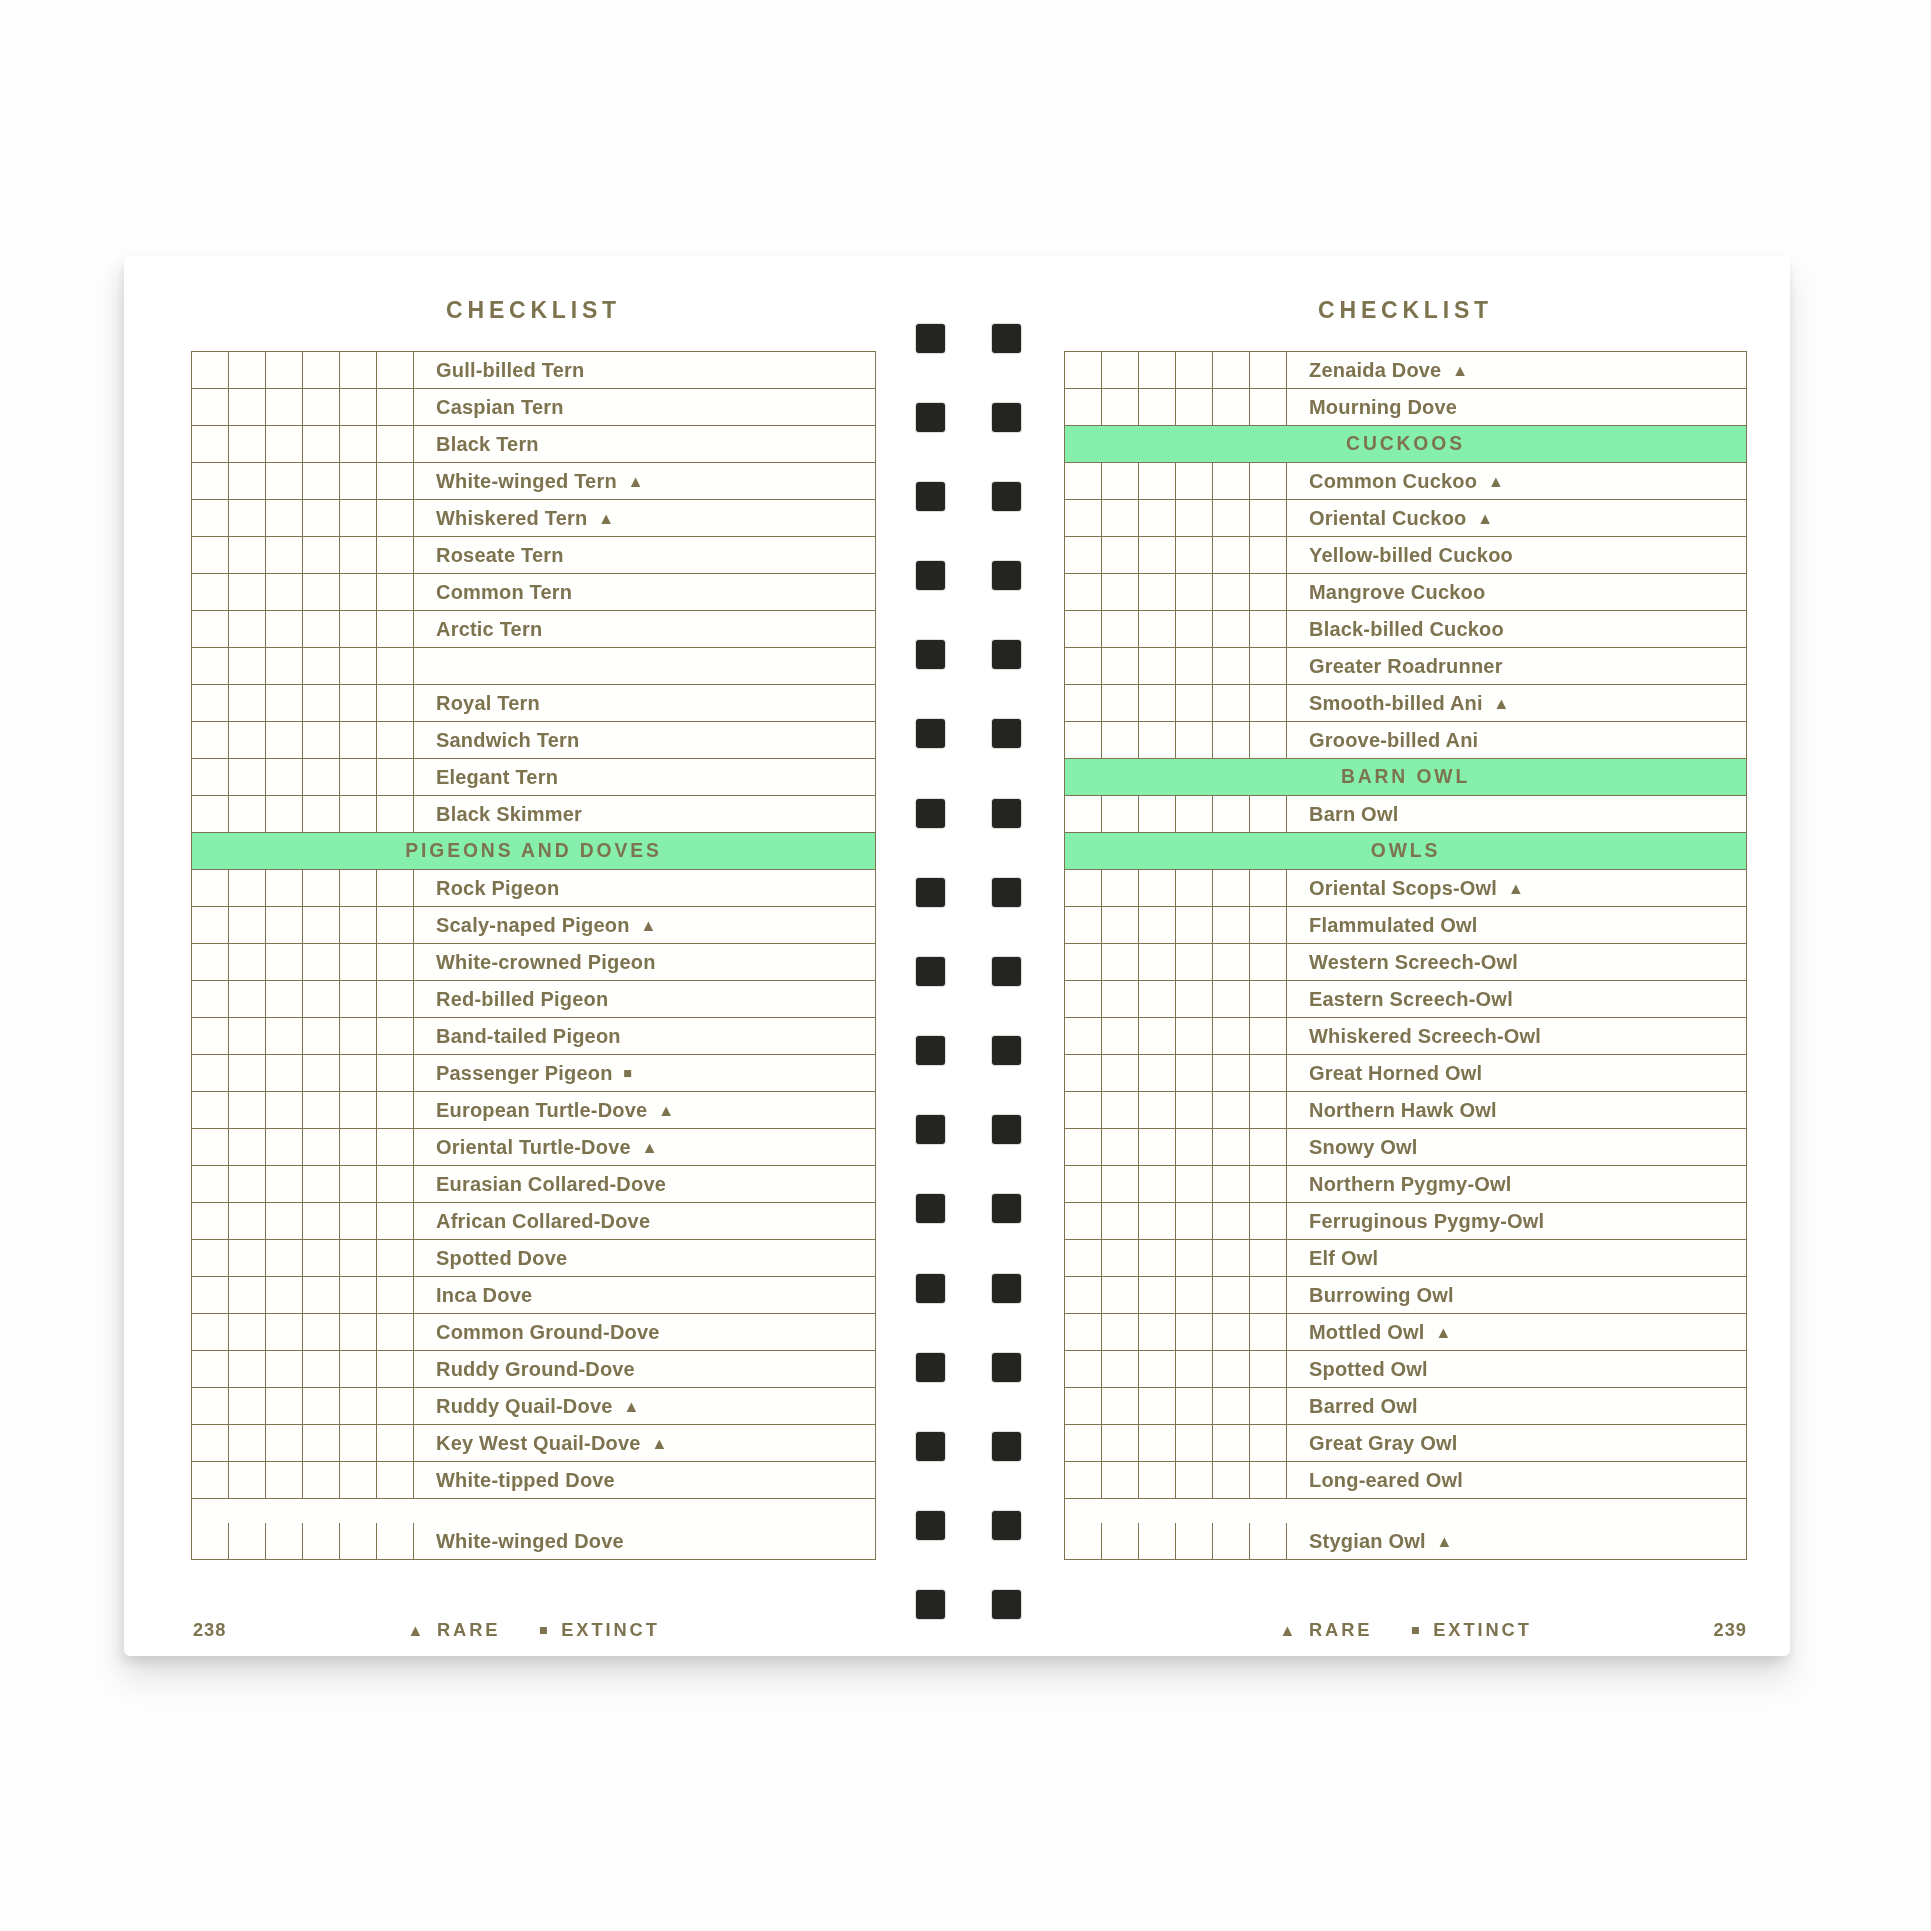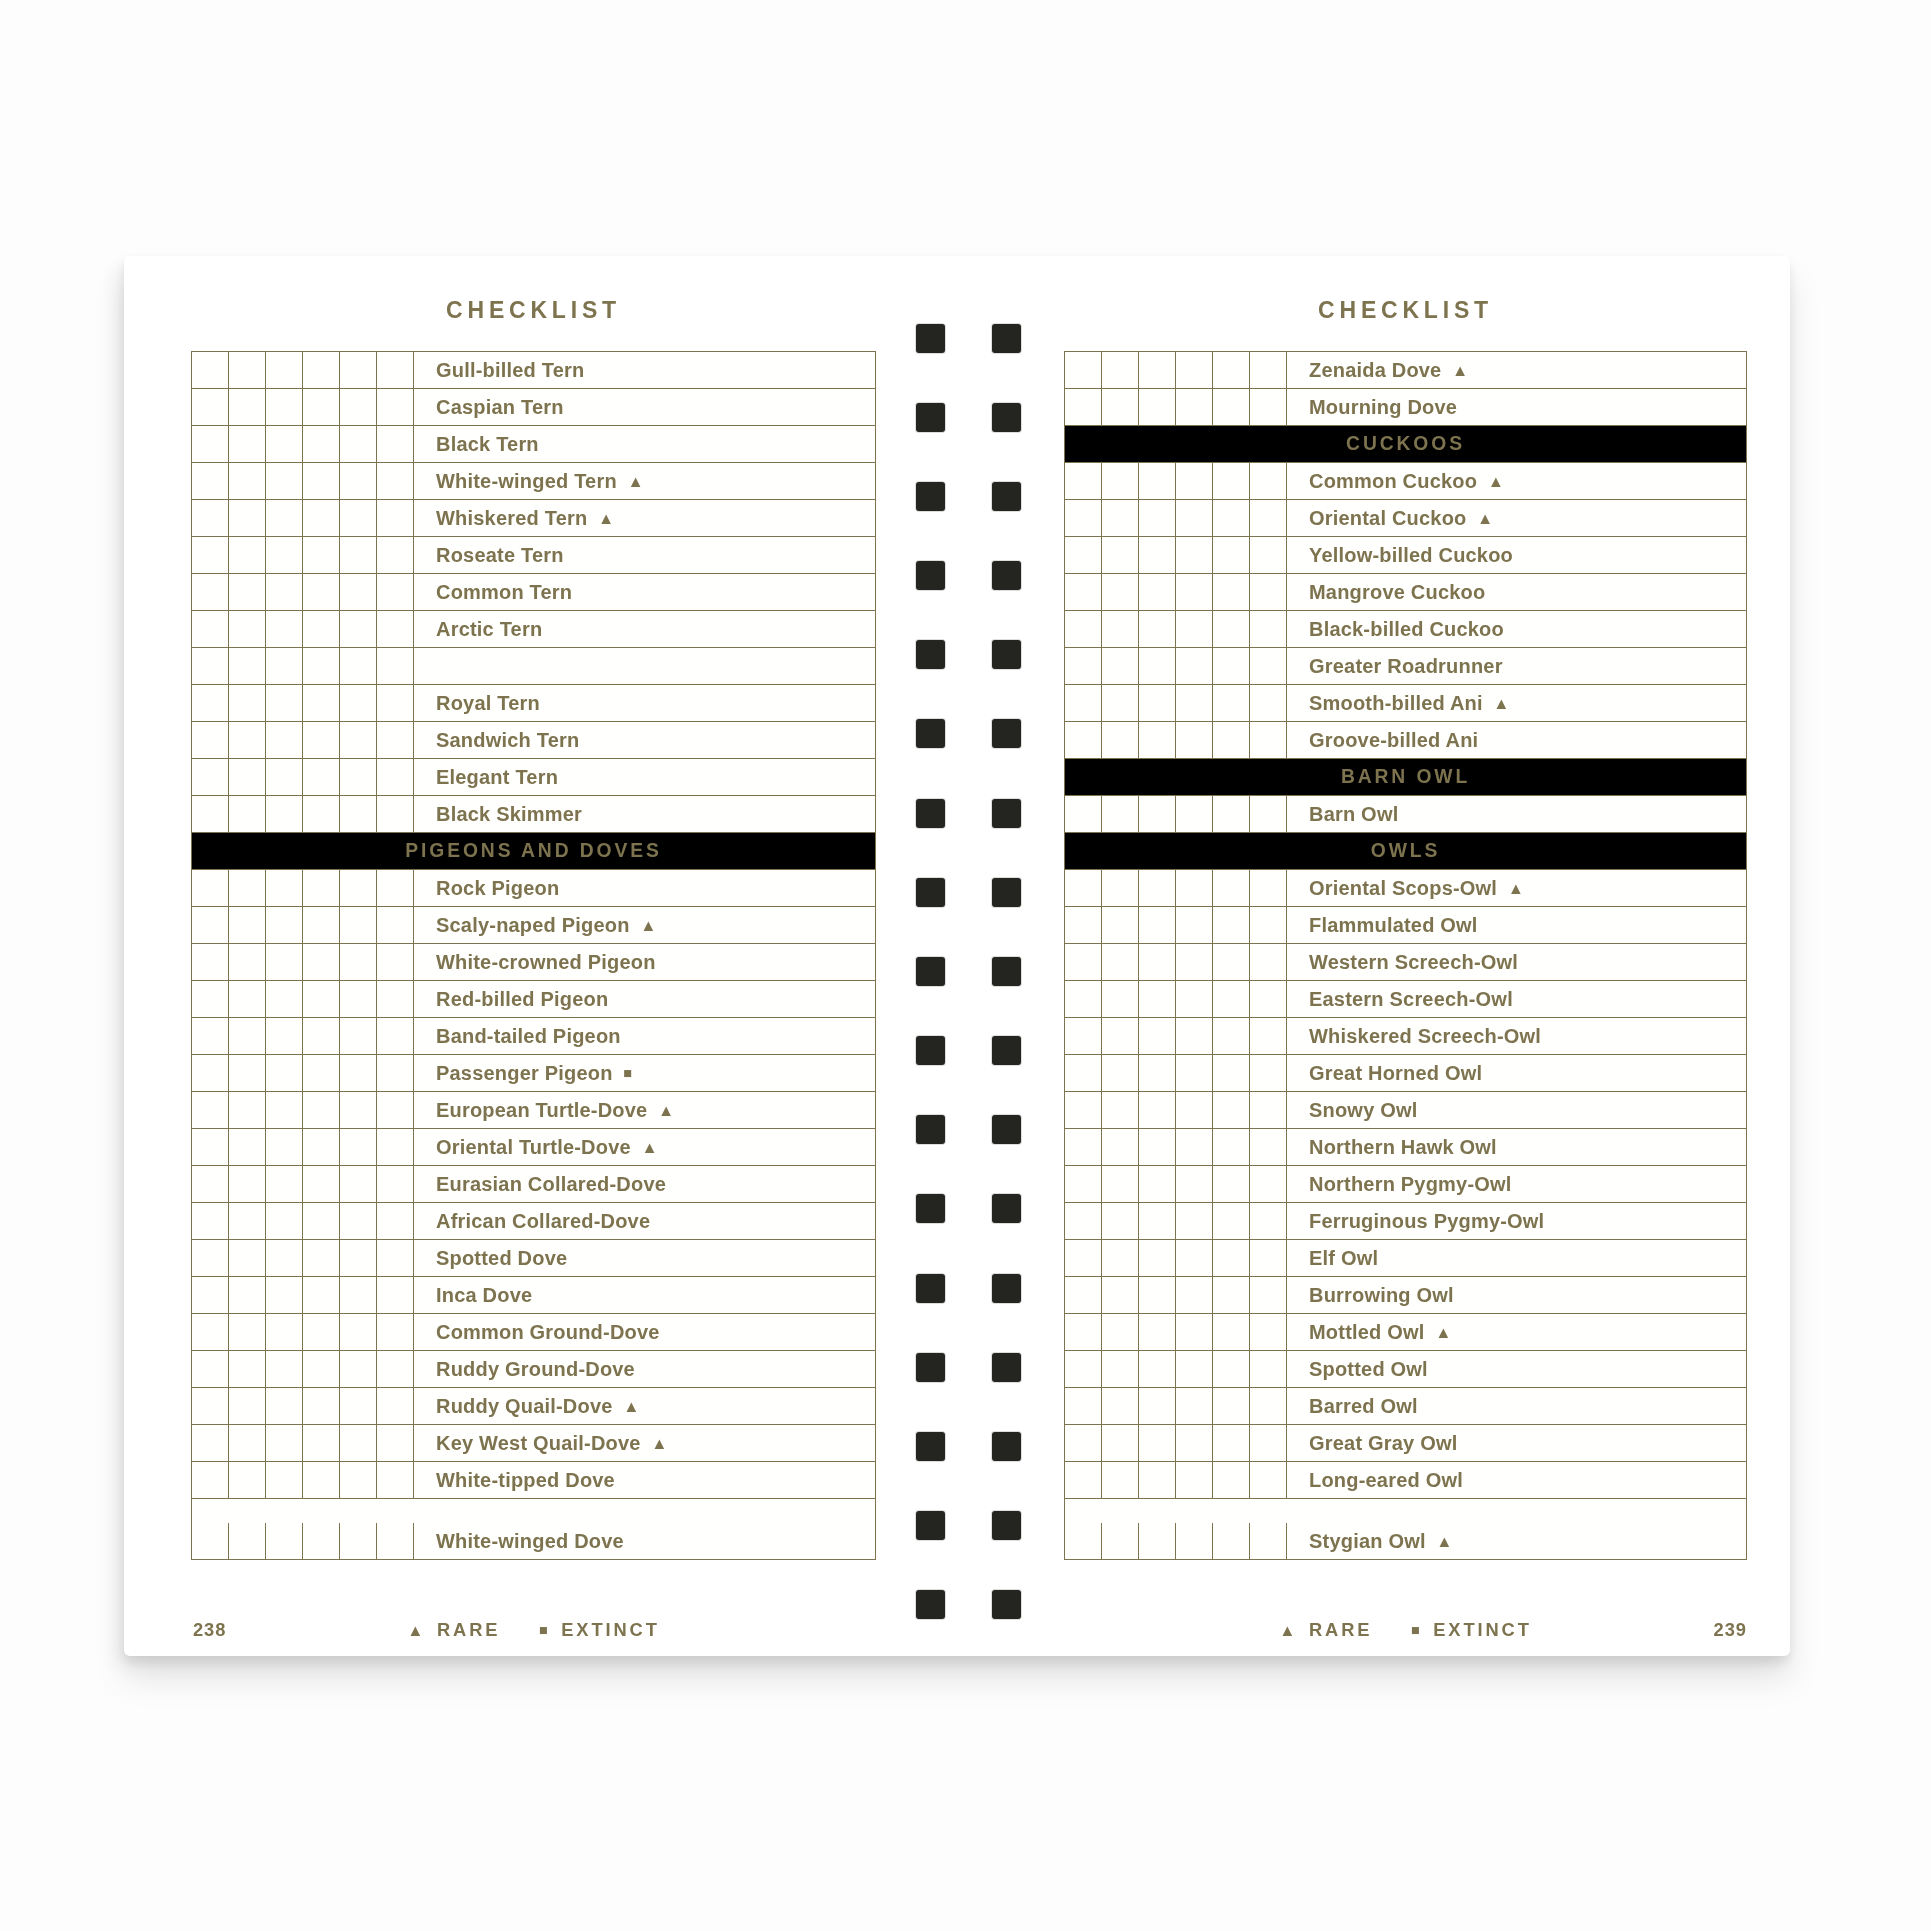--- a/index.html
+++ b/index.html
@@ -53,21 +53,21 @@
     padding-left:22px;
     font-size:20px; font-weight:700;
     color:#7d734e;
     letter-spacing:0.2px;
     white-space:nowrap;
   }
   .marker{margin-left:10.6px; font-weight:400;}
   .marker.rare{font-size:16.4px;}
   .marker.extinct{font-size:14.5px;}
   .row.section{
-    background:#000000;
+    background:#86efac;
     align-items:center;
     justify-content:center;
   }
   .section-label{
     font-size:19.3px; font-weight:700;
     letter-spacing:2.9px;
     color:#7d734e;
   }
   .footer{
     position:absolute; top:1352px; left:0; right:0; height:44px;
@@ -673,32 +673,32 @@
           </div>
         </div>
         <div class="row">
           <div class="cell"></div>
           <div class="cell"></div>
           <div class="cell"></div>
           <div class="cell"></div>
           <div class="cell"></div>
           <div class="cell"></div>
           <div class="name">
+            <span>Northern Hawk Owl</span>
+          </div>
+        </div>
+        <div class="row">
+          <div class="cell"></div>
+          <div class="cell"></div>
+          <div class="cell"></div>
+          <div class="cell"></div>
+          <div class="cell"></div>
+          <div class="cell"></div>
+          <div class="name">
             <span>Snowy Owl</span>
-          </div>
-        </div>
-        <div class="row">
-          <div class="cell"></div>
-          <div class="cell"></div>
-          <div class="cell"></div>
-          <div class="cell"></div>
-          <div class="cell"></div>
-          <div class="cell"></div>
-          <div class="name">
-            <span>Northern Hawk Owl</span>
           </div>
         </div>
         <div class="row">
           <div class="cell"></div>
           <div class="cell"></div>
           <div class="cell"></div>
           <div class="cell"></div>
           <div class="cell"></div>
           <div class="cell"></div>
           <div class="name">

